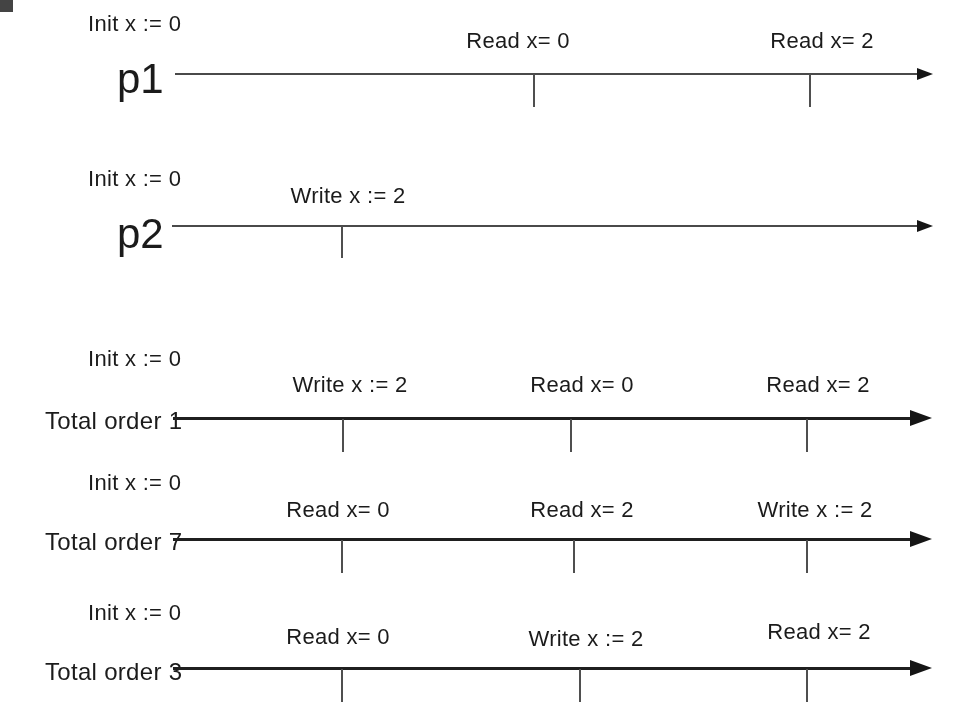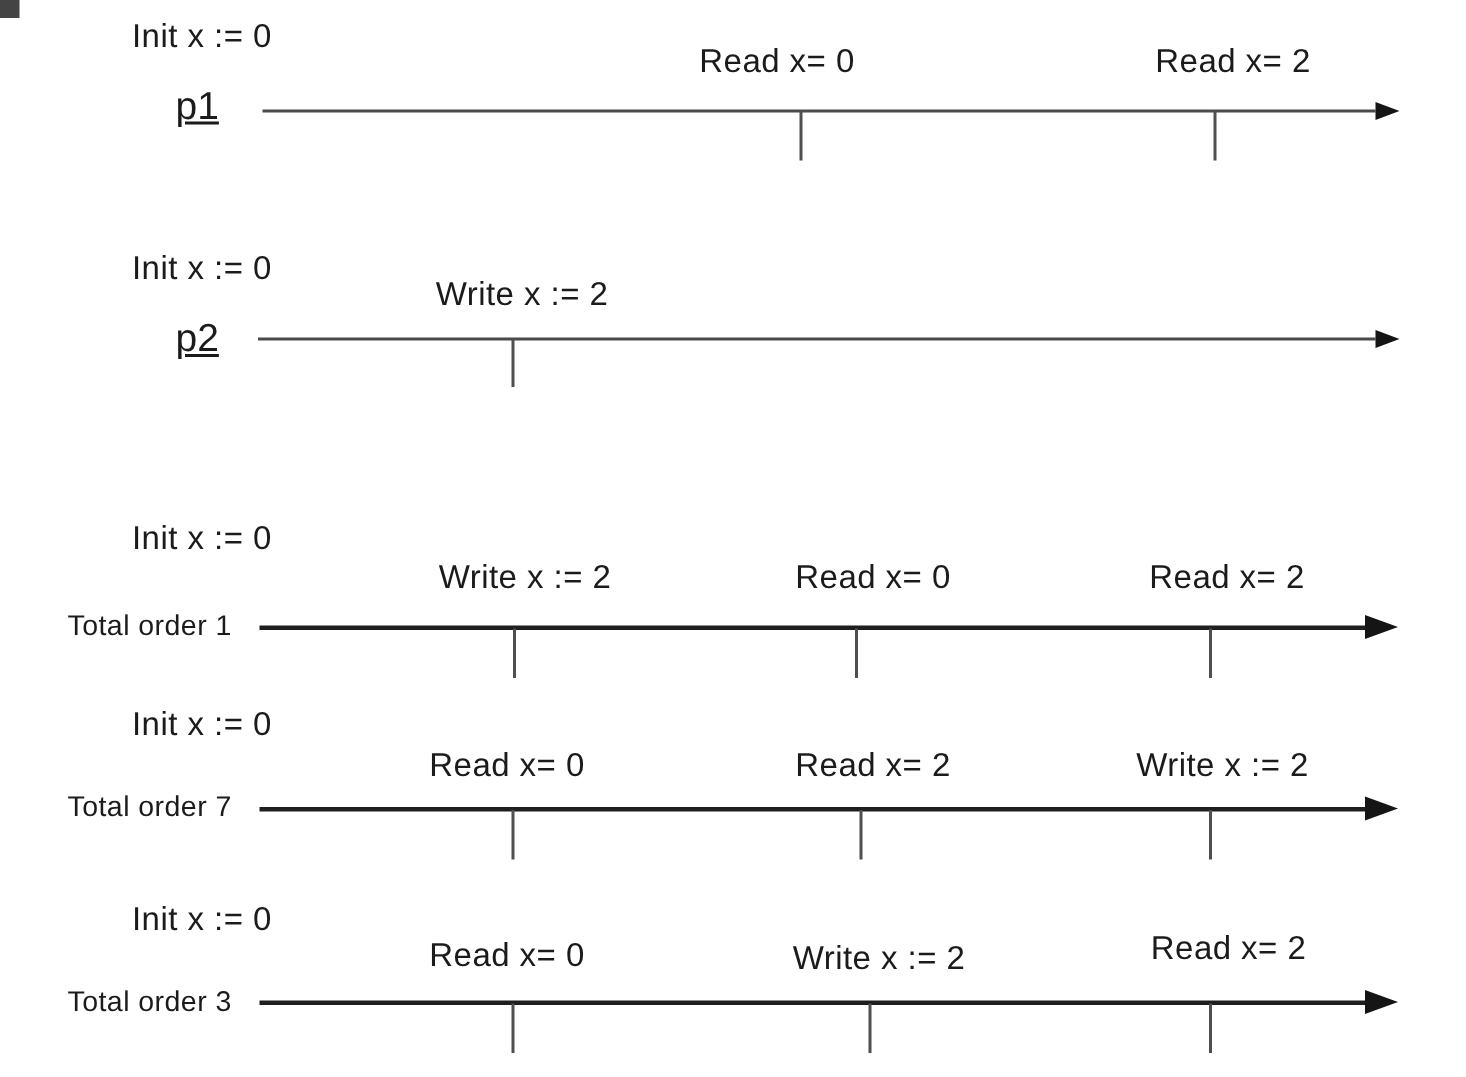--- a/index.html
+++ b/index.html
@@ -13,22 +13,22 @@
   }
   .lbl {
     position: absolute;
     font-size: 22px;
     color: var(--text, #1b1b1b);
     white-space: nowrap;
     letter-spacing: 0.3px;
     line-height: 1.1;
   }
   .evt { transform: translateX(-50%); }
-  .toname { font-size: 19px; }
-  .pname  { font-size: 26px; letter-spacing: 0; text-decoration: underline; }
+  .toname { font-size: 24px; }
+  .pname  { font-size: 42px; letter-spacing: 0; }
   .line {
     position: absolute;
     height: 2px;
     background: var(--process-line, #4a4a4a);
   }
   .line.to {
     height: 3px;
     background: var(--order-line, #1f1f1f);
   }
   .tick {

